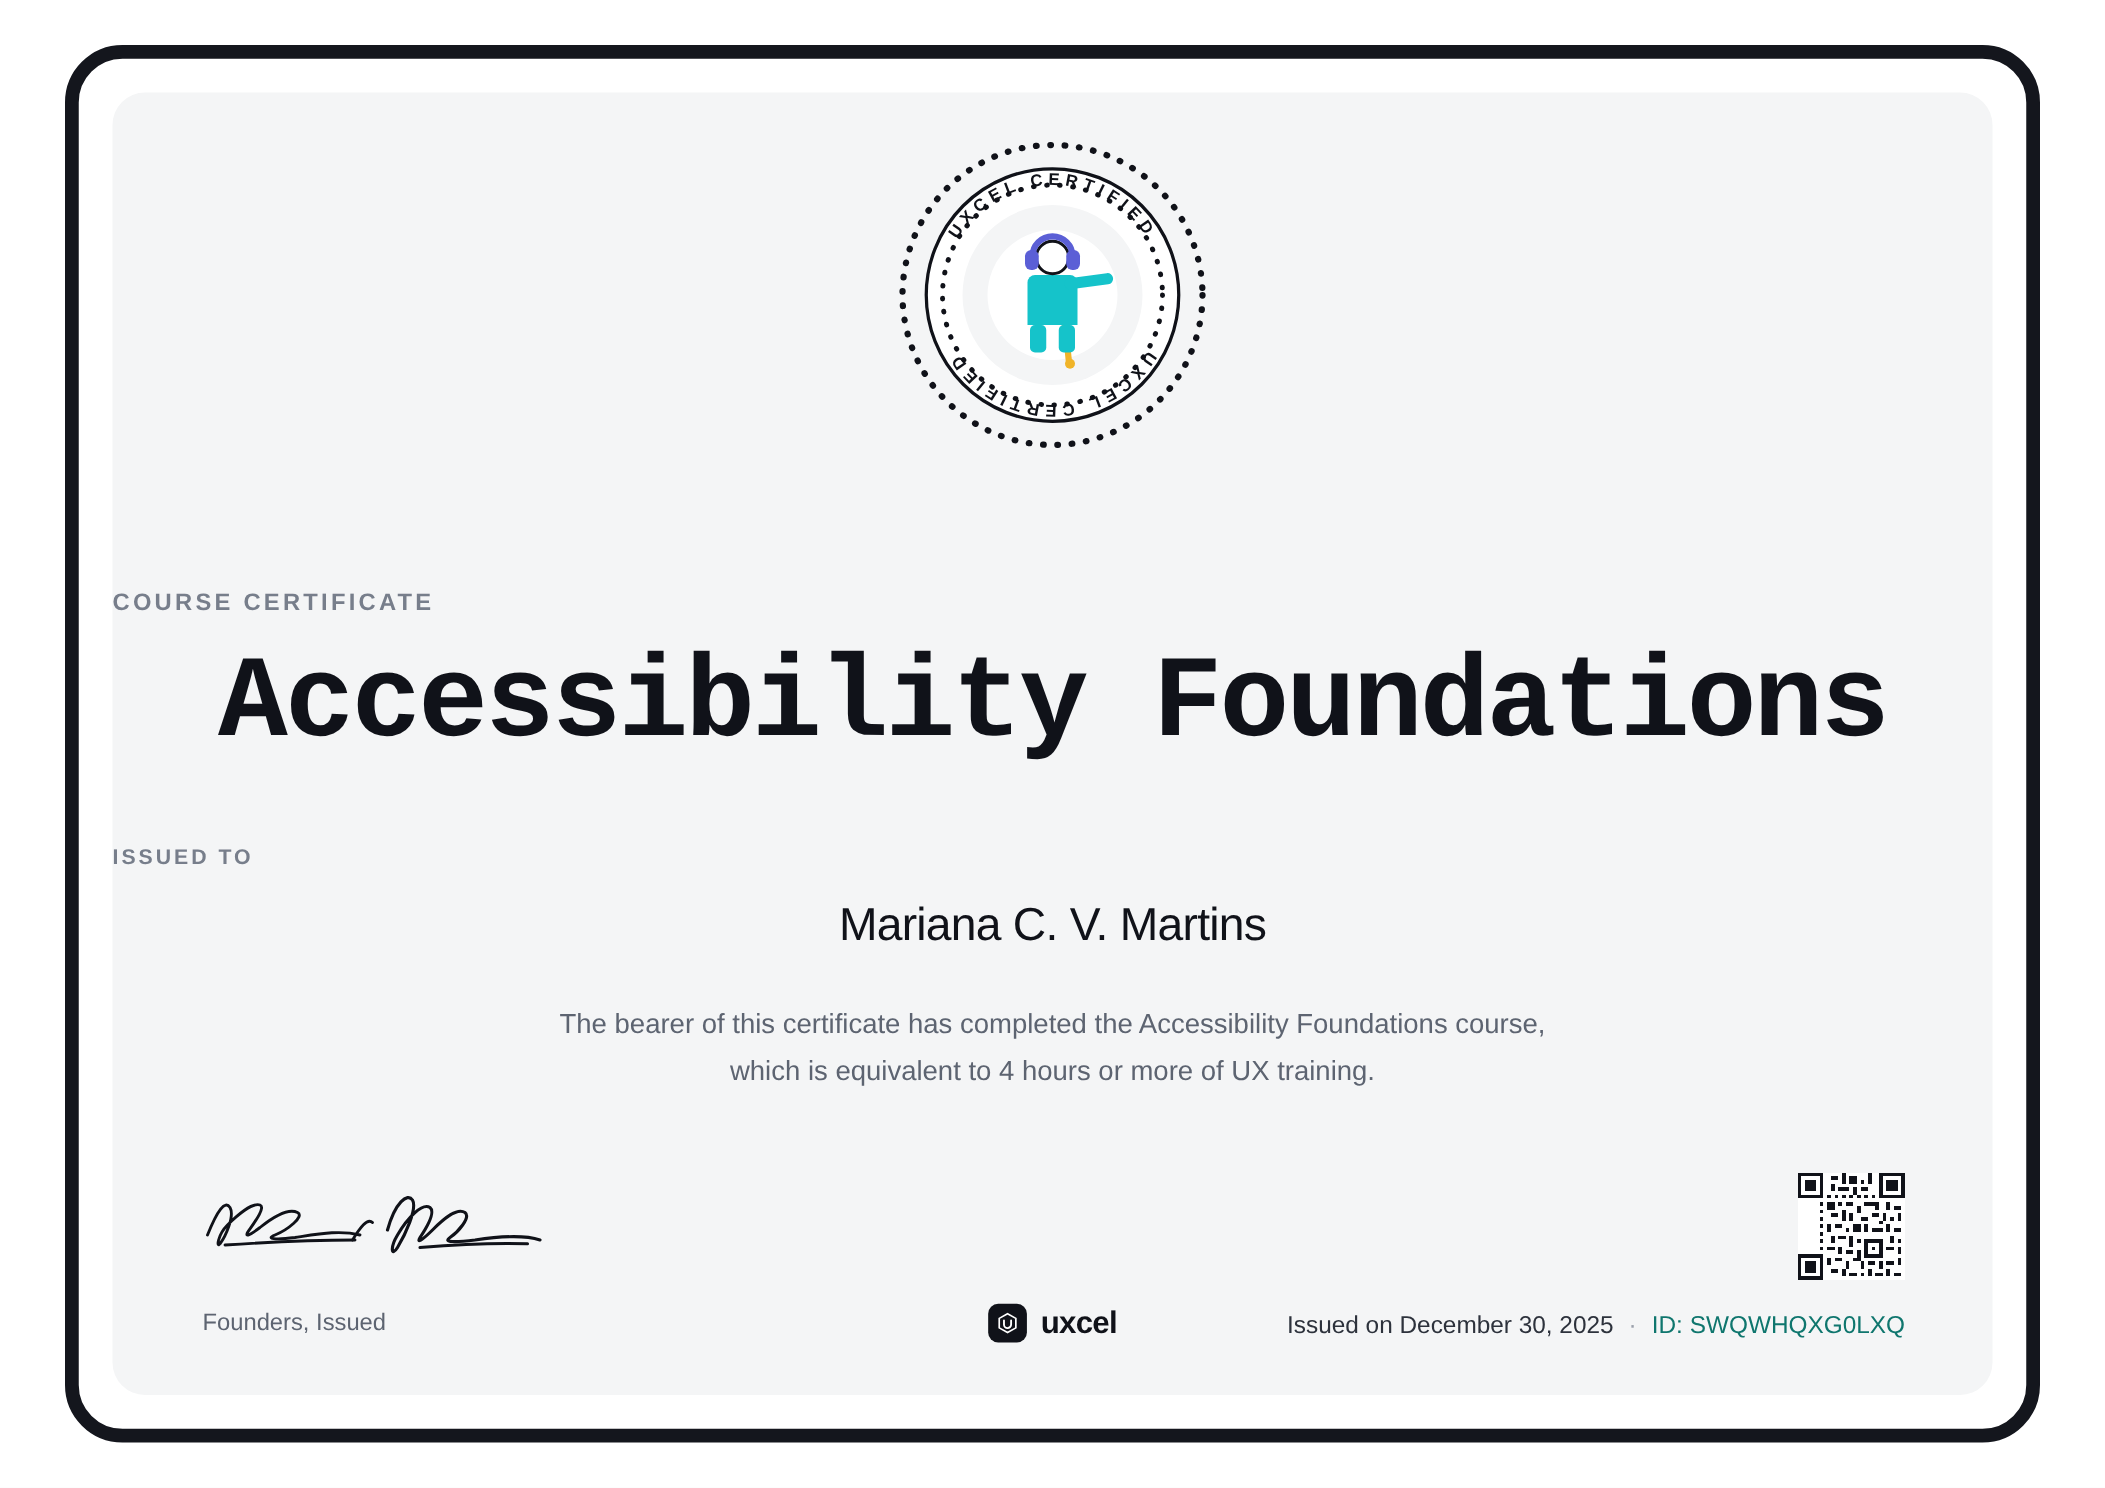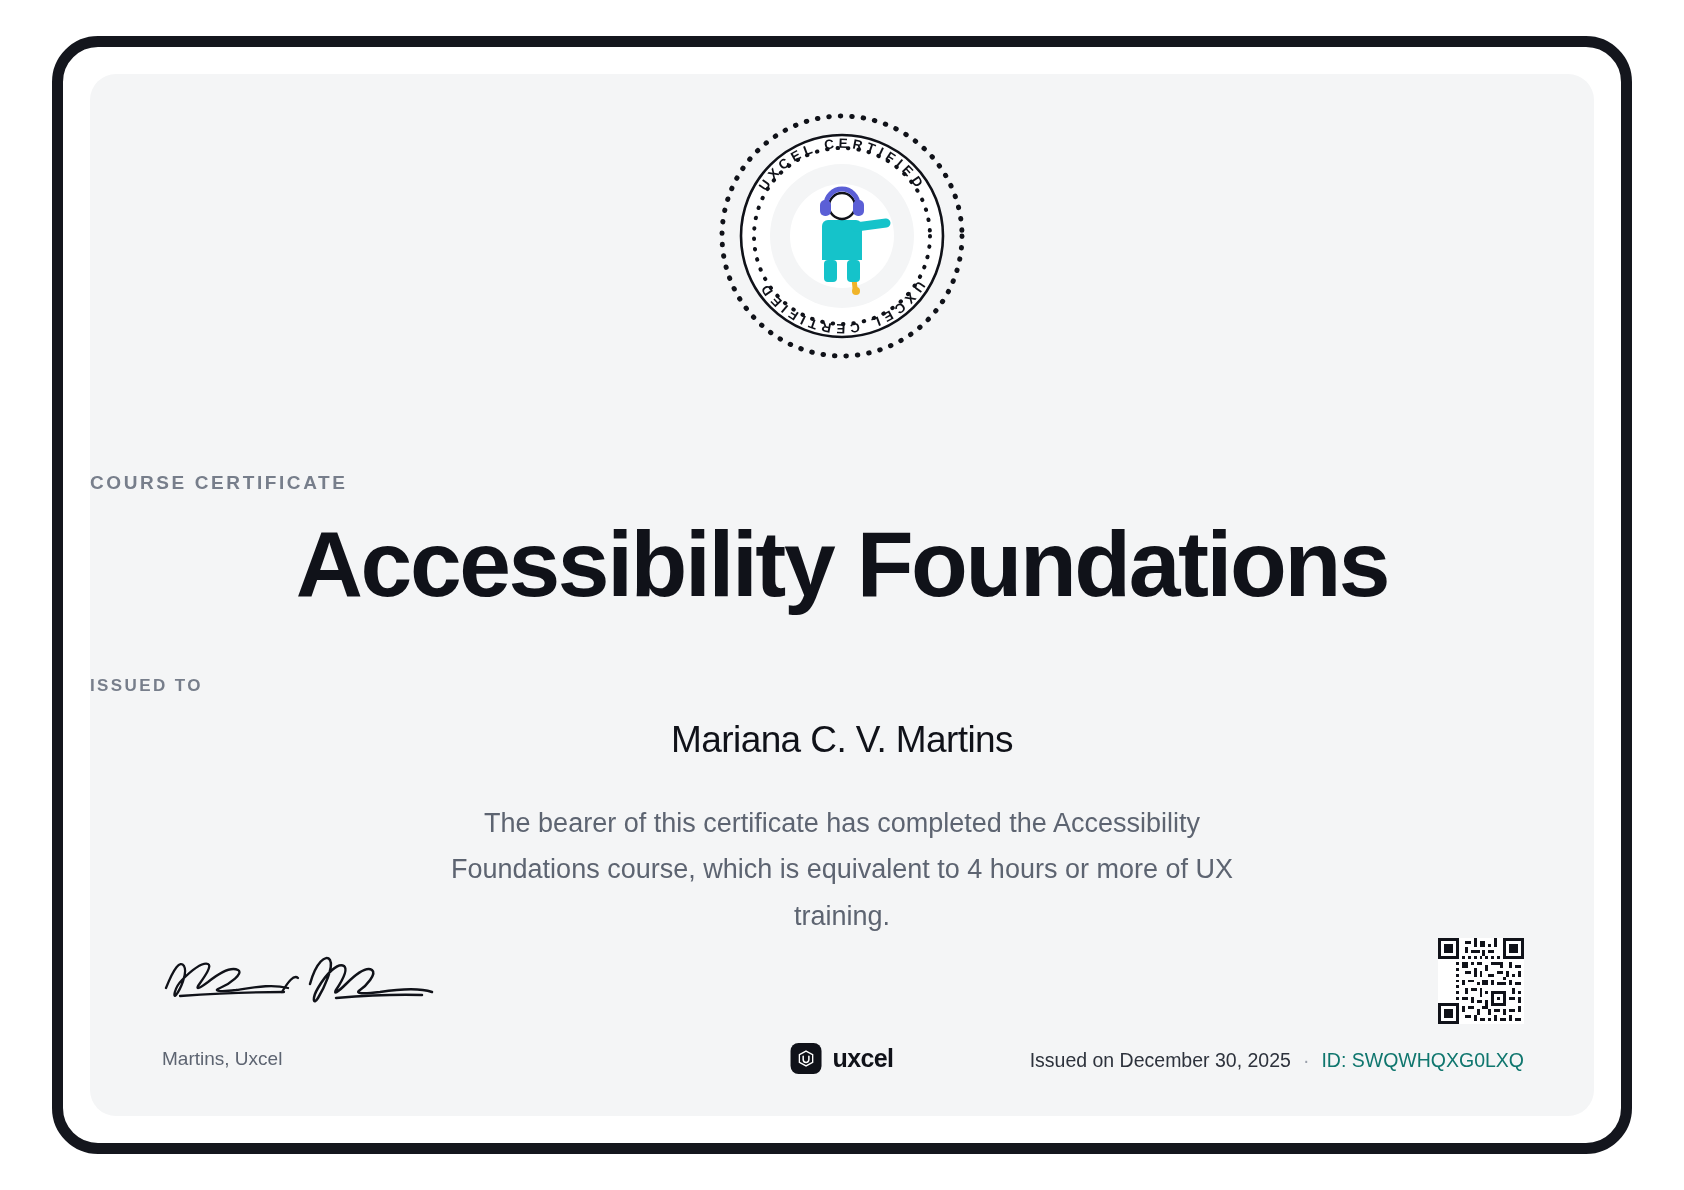--- a/index.html
+++ b/index.html
@@ -61,20 +61,21 @@
     position: absolute;
     top: 440px;
     left: 0;
     width: 100%;
     text-align: center;
     font-size: 93px;
     line-height: 1.08;
     font-weight: bold;
     letter-spacing: -2.4px;
     color: #101219;
+    font-family: Liberation Mono, monospace;
   }
 
   .issued-to-label {
     position: absolute;
     top: 602px;
     left: 0;
     width: 100%;
     font-size: 17px;
     font-weight: bold;
     letter-spacing: 2.4px;
@@ -93,21 +94,21 @@
     color: #101219;
   }
 
   .blurb {
     position: absolute;
     top: 726px;
     left: 50%;
     transform: translateX(-50%);
     width: 830px;
     text-align: center;
-    font-size: 27px;
+    font-size: 22px;
     line-height: 1.72;
     color: #5d6471;
   }
 
   
   .signatures {
     position: absolute;
     left: 70px;
     bottom: 96px;
     width: 290px;
@@ -233,21 +234,21 @@
           <path d="M6 48 C 14 28, 20 20, 24 26 C 28 33, 20 50, 16 55 C 13 59, 14 48, 22 40 C 30 32, 42 22, 48 24 C 53 26, 42 40, 38 46 C 36 50, 40 48, 48 42 C 58 34, 70 26, 78 30 C 84 33, 70 44, 60 48 C 52 51, 60 52, 76 50 C 96 47, 112 44, 128 48"></path>
           <path d="M 20 56 C 50 54, 90 52, 124 52"></path>
           <path d="M 122 52 C 128 42, 134 34, 138 38"></path>
         </g>
         <g fill="none" stroke="#101219" stroke-width="2.5" stroke-linecap="round">
           <path d="M150 44 C 156 22, 166 14, 170 20 C 174 27, 164 48, 158 58 C 153 66, 152 58, 158 48 C 166 34, 178 22, 184 26 C 189 30, 180 44, 176 50 C 173 55, 178 52, 186 44 C 196 34, 206 26, 212 30 C 217 34, 206 46, 200 50 C 194 54, 204 54, 220 52 C 240 49, 260 48, 272 52"></path>
           <path d="M 176 58 C 200 56, 230 54, 262 55"></path>
         </g>
       </svg>
     </div>
-    <div class="founders-label">Martins, Uxcel</div>
+    <div class="founders-label">Founders, Issued</div>
 
     <div class="brand">
       <span class="brand-mark">
         <svg viewBox="0 0 24 24" width="19" height="19" aria-hidden="true">
           <path d="M12 2.6 L20.4 7.2 V16.8 L12 21.4 L3.6 16.8 V7.2 Z" fill="none" stroke="#ffffff" stroke-width="1.7"></path>
           <path d="M8.4 9.3 v4.1 a3.6 3.6 0 0 0 7.2 0 V9.3" fill="none" stroke="#ffffff" stroke-width="1.9" stroke-linecap="round"></path>
         </svg>
       </span>
       <span class="brand-name">uxcel</span>
     </div>

